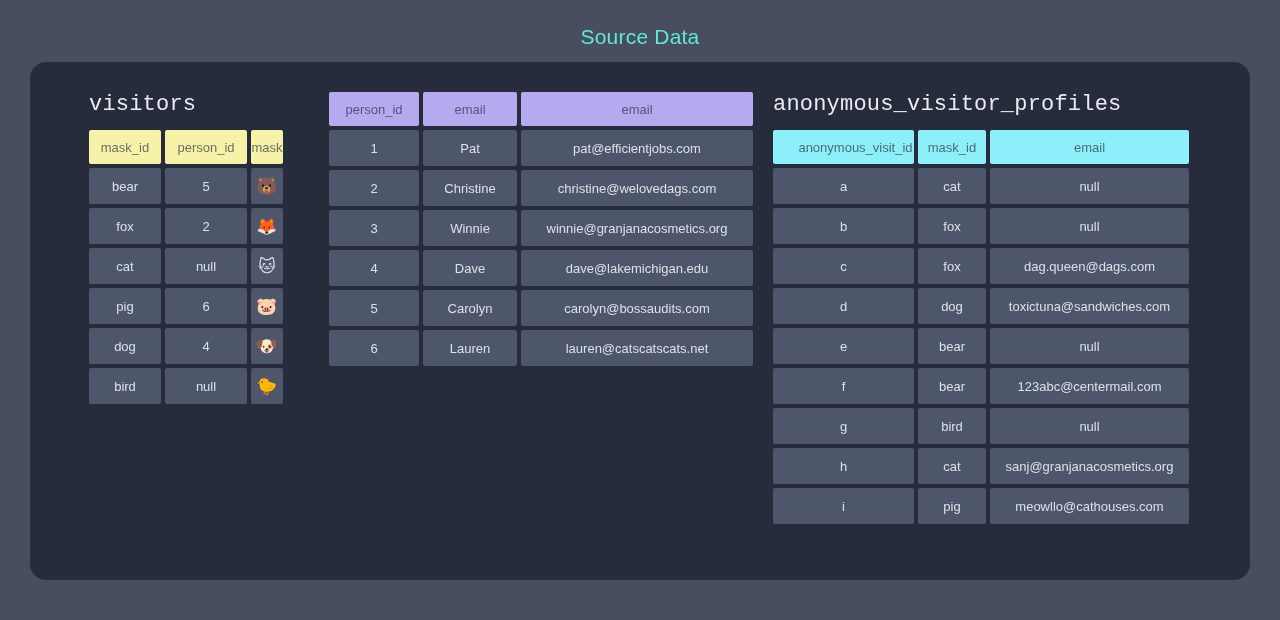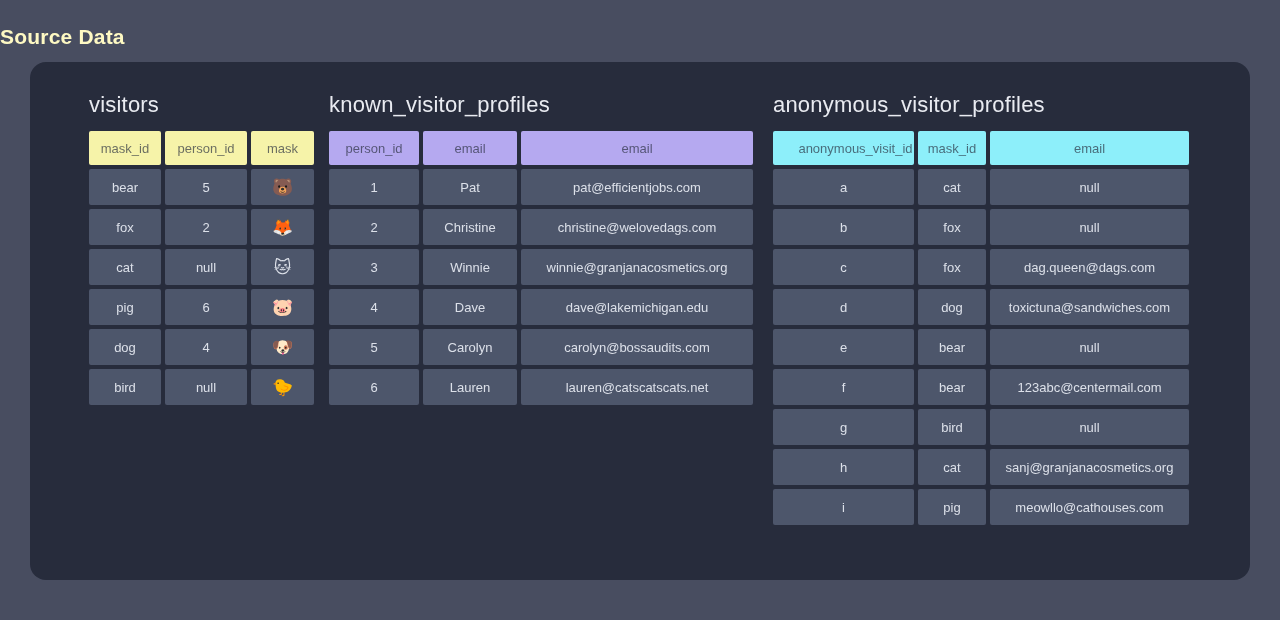--- a/index.html
+++ b/index.html
@@ -7,24 +7,24 @@
     padding: 0;
     width: 1280px;
     height: 620px;
     background: #484d60;
     font-family: "Liberation Sans", "DejaVu Sans", sans-serif;
     overflow: hidden;
   }
   .page-title {
     margin: 0;
     padding-top: 25px;
-    text-align: left;
+    text-align: center;
     font-size: 21px;
-    font-weight: 700;
-    color: #fef9c3;
+    font-weight: 400;
+    color: #5eead4;
     letter-spacing: 0.2px;
   }
   .panel {
     position: absolute;
     left: 30px;
     top: 62px;
     width: 1220px;
     height: 518px;
     background: #272c3c;
     border-radius: 16px;
@@ -35,20 +35,21 @@
   }
   .table-section.t0 { left: 59px; }
   .table-section.t1 { left: 299px; }
   .table-section.t2 { left: 743px; }
   .table-title {
     margin: 0 0 13px 0;
     font-size: 22px;
     font-weight: 400;
     color: #e9ebf1;
     letter-spacing: 0.2px;
+    font-family: Liberation Mono, monospace;
   }
   .row {
     display: flex;
     gap: 4px;
     margin-bottom: 4px;
   }
   .cell {
     height: 36px;
     display: flex;
     align-items: center;
@@ -61,21 +62,21 @@
   }
   .row.header .cell {
     height: 34px;
     color: rgba(40, 45, 62, 0.68);
     font-size: 13px;
   }
   .cell.emoji { font-size: 17px; }
   
   .t0 .cell:nth-child(1) { width: 72px; }
   .t0 .cell:nth-child(2) { width: 82px; }
-  .t0 .cell:nth-child(3) { width: 63px; }
+  .t0 .cell:nth-child(3) { width: 32px; }
   .t1 .cell:nth-child(1) { width: 90px; }
   .t1 .cell:nth-child(2) { width: 94px; }
   .t1 .cell:nth-child(3) { width: 232px; }
   .t2 .cell:nth-child(1) { width: 141px; }
   .t2 .cell:nth-child(2) { width: 68px; }
   .t2 .cell:nth-child(3) { width: 199px; }
 </style>
 </head>
 <body>
 
@@ -117,21 +118,20 @@
         </div>
         <div class="row">
           <div class="cell">bird</div>
           <div class="cell">null</div>
           <div class="cell emoji">🐤</div>
         </div>
       </div>
   </div>
 
   <div class="table-section t1">
-    <h2 class="table-title">known_visitor_profiles</h2>
     <div class="table-body">
         <div class="row header">
           <div class="cell" style="background: rgb(181, 169, 240);">person_id</div>
           <div class="cell" style="background: rgb(181, 169, 240);">email</div>
           <div class="cell" style="background: rgb(181, 169, 240);">email</div>
         </div>
         <div class="row">
           <div class="cell">1</div>
           <div class="cell">Pat</div>
           <div class="cell">pat@efficientjobs.com</div>

